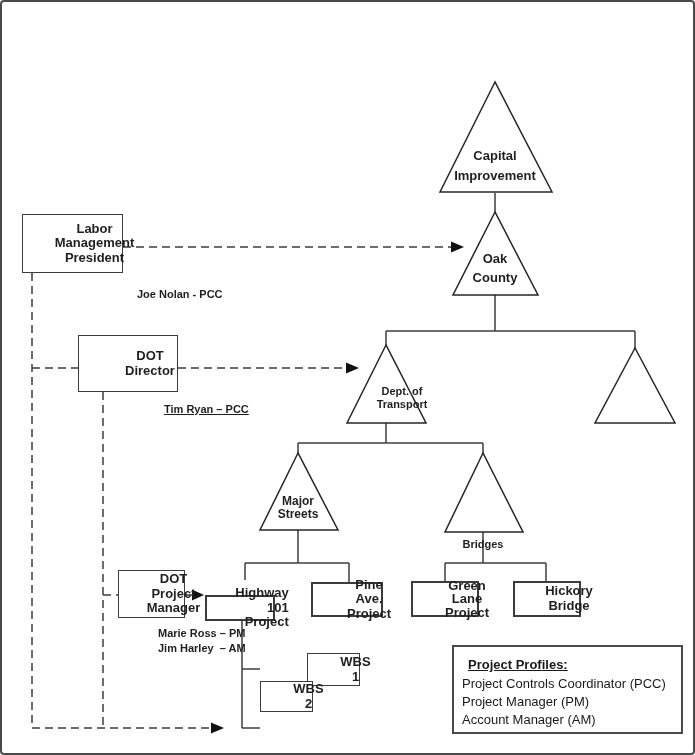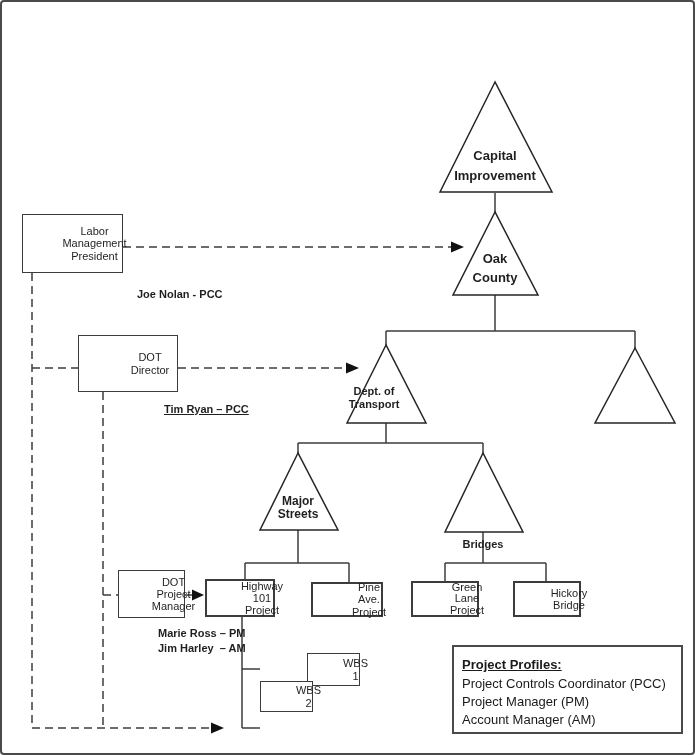--- a/index.html
+++ b/index.html
@@ -22,22 +22,22 @@
     white-space: pre-wrap;
     color: #1f1f1f;
   }
   .node-box {
     position: absolute;
     box-sizing: border-box;
     border: 2px solid #3c3c3c;
     background: #ffffff;
     display: flex; align-items: center; justify-content: center;
     text-align: center;
-    font-weight: normal;
-    font-size: 11px; line-height: 1.12;
+    font-weight: bold;
+    font-size: 13px; line-height: 1.12;
     white-space: pre-wrap;
     color: #1f1f1f;
     padding-left: 44px;
   }
   .thin { border-width: 1.5px; }
   .note {
     position: absolute;
     font-weight: bold;
     font-size: 11px; line-height: 14.5px;
     white-space: pre-wrap;
@@ -51,20 +51,21 @@
     box-sizing: border-box;
     border: 2px solid #4a4a4a;
     background: #ffffff;
     padding: 9px 8px 0 8px;
     font-size: 13px; line-height: 18px;
   }
   .legend-title {
     font-weight: bold;
     text-decoration: underline;
     margin-bottom: 1px;
+    margin-left: 6px;
   }
   .legend-item { font-weight: normal; }
 </style>
 </head>
 <body>
 
 <div class="page">
 
   <svg class="wires" width="691" height="751" viewBox="0 0 691 751">
 
@@ -116,35 +117,35 @@
       <polygon points="633,346 593,421 673,421"></polygon>
       <polygon points="296,451 258,528 336,528"></polygon>
       <polygon points="481,451 443,530 521,530"></polygon>
     </g>
   </svg>
 
   <div class="tri-label" style="left:443px; top:247px; width:100px; font-size:13px; line-height:19px;">Oak
 County</div>
   <div class="tri-label" style="left:422px; top:144px; width:142px; font-size:13px; line-height:20px;">Capital
 Improvement</div>
-  <div class="tri-label" style="left:332px; top:383px; width:80px; font-size:11px; line-height:13px;">Dept. of
+  <div class="tri-label" style="left:360px; top:383px; width:80px; font-size:11px; line-height:13px;">Dept. of
 Transport</div>
   <div class="tri-label" style="left:256px; top:493px; width:80px; font-size:12px; line-height:13px;">Major
 Streets</div>
   <div class="tri-label" style="left:441px; top:503px; width:80px; font-size:11px; line-height:13px;margin-top:33px;">Bridges</div>
 
   <div class="node-box thin" style="left:20px; top:212px; width:101px; height:59px;">Labor
 Management
 President</div>
   <div class="node-box thin" style="left:76px; top:333px; width:100px; height:57px;">DOT
 Director</div>
   <div class="node-box thin" style="left:116px; top:568px; width:67px; height:48px;">DOT
 Project
 Manager</div>
-  <div class="node-box" style="left:203px; top:577px; width:70px; height:38px;">Highway
+  <div class="node-box" style="left:203px; top:593px; width:70px; height:26px;text-align:right;">Highway
 101 Project</div>
   <div class="node-box" style="left:309px; top:580px; width:72px; height:35px;">Pine Ave.
 Project</div>
   <div class="node-box" style="left:409px; top:579px; width:68px; height:36px; line-height:1.02;">Green
 Lane
 Project</div>
   <div class="node-box" style="left:511px; top:579px; width:68px; height:36px;">Hickory
 Bridge</div>
   <div class="node-box thin" style="left:257px; top:651px; width:53px; height:33px;margin-left:48px;">WBS 1</div>
   <div class="node-box thin" style="left:258px; top:679px; width:53px; height:31px;">WBS 2</div>

